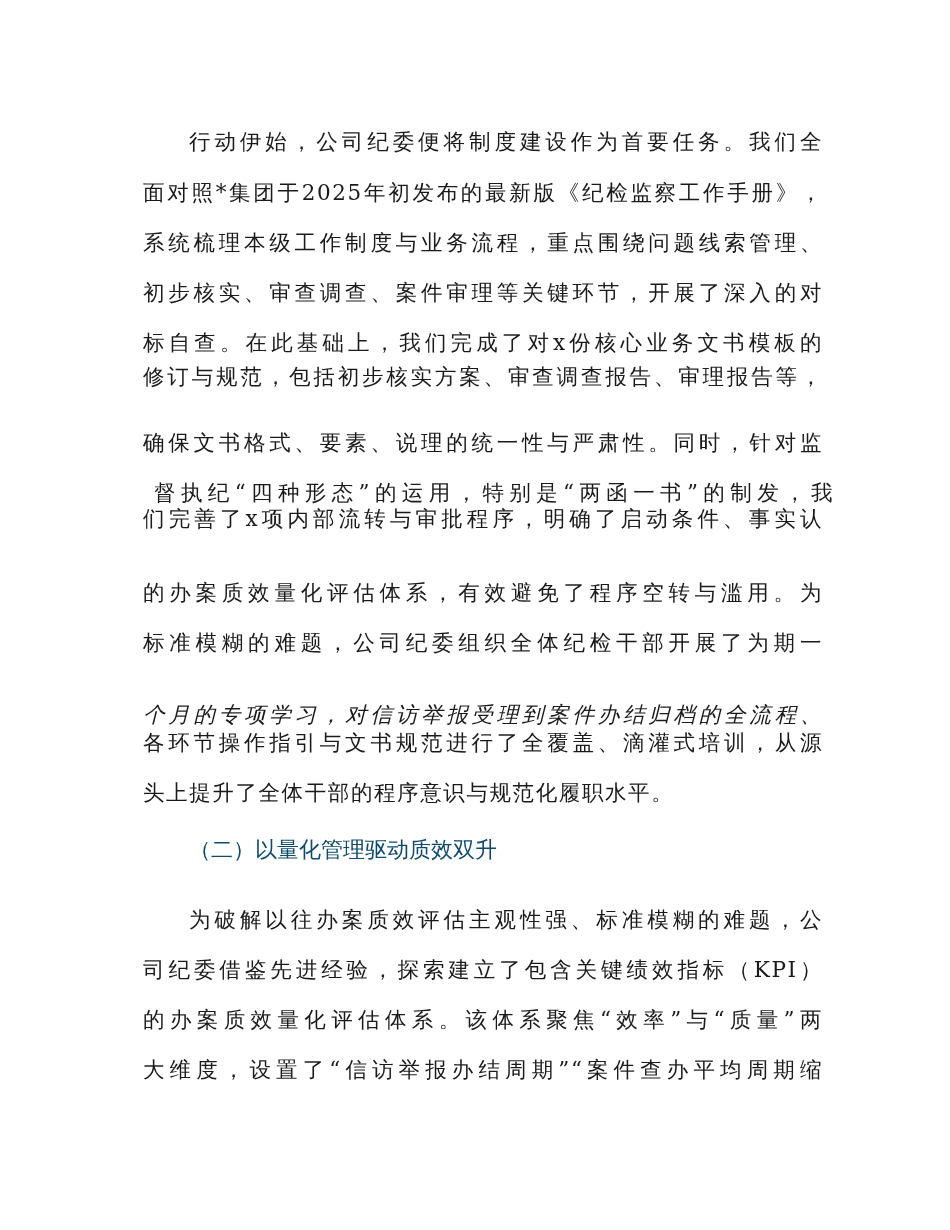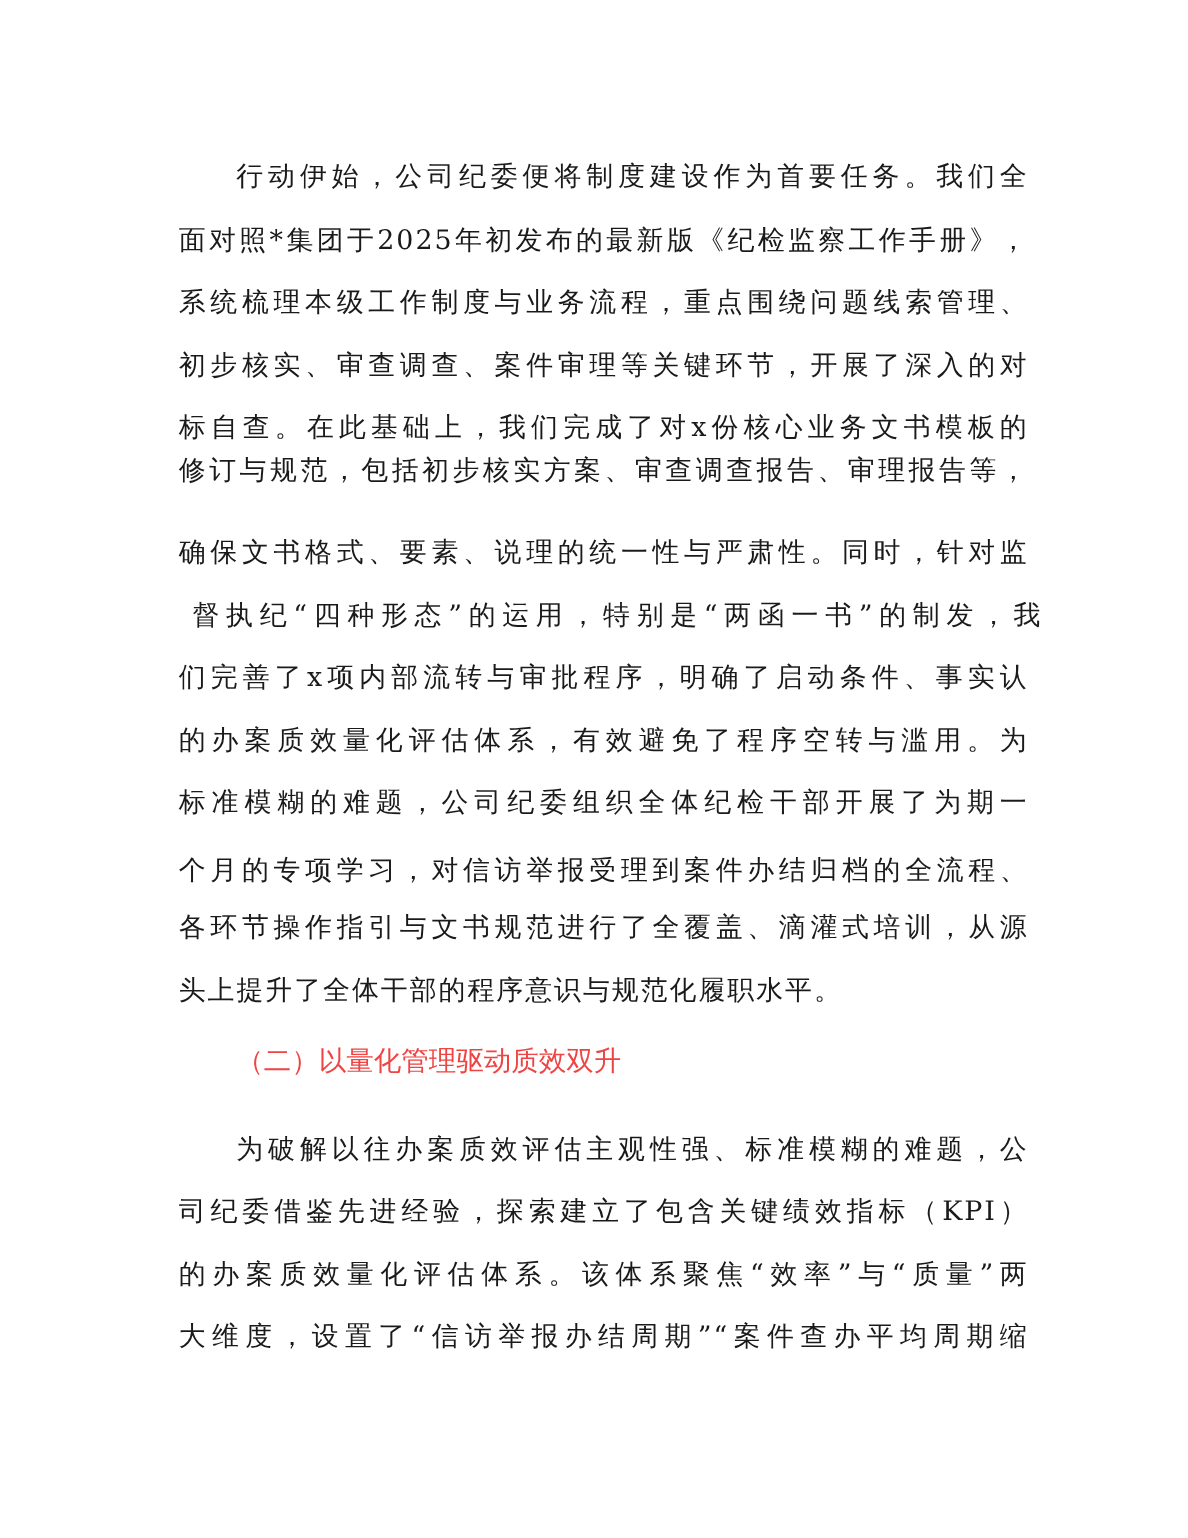--- a/index.html
+++ b/index.html
@@ -18,43 +18,43 @@
     letter-spacing: 1.6px;
     line-height: 30px;
   }
   .justify { text-align: justify; text-align-last: justify; }
   .indent { left: 189px; width: 634px; }
   .heading {
     position: absolute;
     left: 189px;
     font-family: "DejaVu Sans", "Liberation Sans", sans-serif;
     font-size: 22px;
-    color: #ef4444;
+    color: #0c4a6e;
     white-space: nowrap;
     line-height: 30px;
   }
 </style>
 </head>
 <body>
 
 <div class="page">
 
   <div>
     <div class="line justify indent" style="top:127px;">行动伊始，公司纪委便将制度建设作为首要任务。我们全</div>
     <div class="line justify" style="top:178px;">面对照*集团于2025年初发布的最新版《纪检监察工作手册》，</div>
     <div class="line justify" style="top:228px;">系统梳理本级工作制度与业务流程，重点围绕问题线索管理、</div>
     <div class="line justify" style="top:278px;">初步核实、审查调查、案件审理等关键环节，开展了深入的对</div>
     <div class="line justify" style="top:328px;">标自查。在此基础上，我们完成了对x份核心业务文书模板的</div>
     <div class="line justify" style="top:362px;">修订与规范，包括初步核实方案、审查调查报告、审理报告等，</div>
     <div class="line justify" style="top:428px;">确保文书格式、要素、说理的统一性与严肃性。同时，针对监</div>
     <div class="line justify" style="top:478px;margin-left:11px;">督执纪“四种形态”的运用，特别是“两函一书”的制发，我</div>
-    <div class="line justify" style="top:528px;">们完善了x项内部流转与审批程序，明确了启动条件、事实认</div>
+    <div class="line justify" style="top:504px;">们完善了x项内部流转与审批程序，明确了启动条件、事实认</div>
     <div class="line justify" style="top:578px;">的办案质效量化评估体系，有效避免了程序空转与滥用。为</div>
     <div class="line justify" style="top:628px;">标准模糊的难题，公司纪委组织全体纪检干部开展了为期一</div>
-    <div class="line justify" style="top:682px;">个月的专项学习，对信访举报受理到案件办结归档的全流程、</div>
+    <div class="line justify" style="top:700px;font-style:italic;">个月的专项学习，对信访举报受理到案件办结归档的全流程、</div>
     <div class="line justify" style="top:728px;">各环节操作指引与文书规范进行了全覆盖、滴灌式培训，从源</div>
     <div class="line" style="top:778px;">头上提升了全体干部的程序意识与规范化履职水平。</div>
   </div>
 
   <div class="heading" style="top:835px;">（二）以量化管理驱动质效双升</div>
 
   <div>
     <div class="line justify indent" style="top:905px;">为破解以往办案质效评估主观性强、标准模糊的难题，公</div>
     <div class="line justify" style="top:955px;">司纪委借鉴先进经验，探索建立了包含关键绩效指标（KPI）</div>
     <div class="line justify" style="top:1005px;">的办案质效量化评估体系。该体系聚焦“效率”与“质量”两</div>

